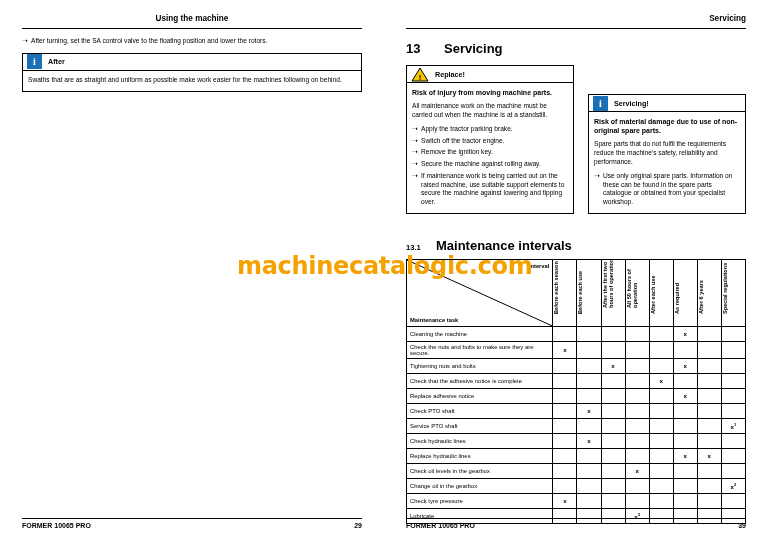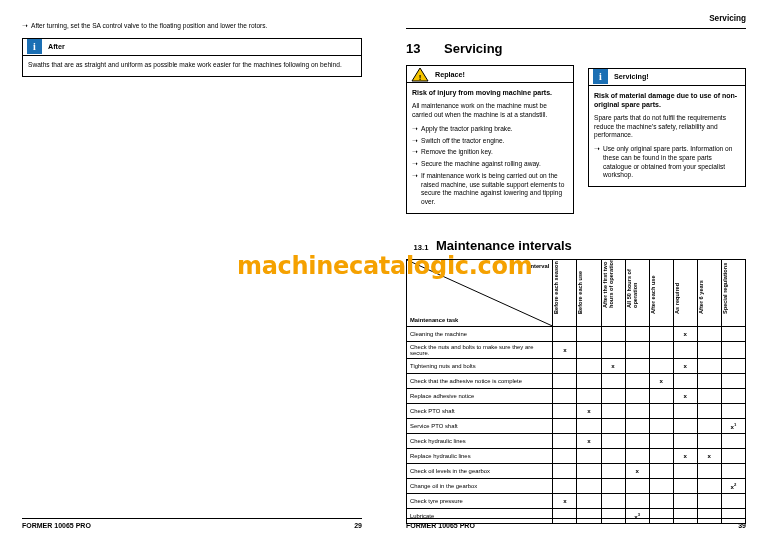--- a/index.html
+++ b/index.html
@@ -114,21 +114,20 @@
     align-items: baseline;
     margin-bottom: 9px;
   }
   .chapter .num { font-size: 13px; font-weight: bold; width: 38px; flex:0 0 38px;}
   .chapter .ttl { font-size: 13px; font-weight: bold; }
 
   .subchapter {
     display: flex;
     align-items: baseline;
     margin: 0 0 6px 0;
-    text-align: center;
   }
   .subchapter .num { font-size: 7.6px; font-weight: bold; width: 30px; flex: 0 0 30px;}
   .subchapter .ttl { font-size: 13px; font-weight: bold; }
 
   .warn-title {
     font-size: 7px;
     font-weight: bold;
     margin: 0 0 5px 0;
     line-height: 1.3;
   }
@@ -202,20 +201,23 @@
     pointer-events: none;
     white-space: nowrap;
     font-family: "DejaVu Sans", sans-serif;
   }
 </style>
 </head>
 <body>
 
 <div class="page page-left">
 
+  <div class="hdr">
+    <span class="hdr-left-title">Using the machine</span>
+  </div>
 
   <div style="height:8px"></div>
 
   <div class="arrow-item">
     <span class="arw">➝</span>
     <span class="txt">After turning, set the SA control valve to the floating position and lower the rotors.</span>
   </div>
 
   <div class="box">
     <div class="box-head">
@@ -234,21 +236,21 @@
 </div>
 
 <div class="page page-right">
 
   <div class="hdr">
     <span class="hdr-right-title">Servicing</span>
   </div>
 
   <div style="height:12px"></div>
 
-  <div style="display:flex; gap:14px; align-items:center;">
+  <div style="display:flex; gap:14px; align-items:flex-end;">
 
     <div style="width:168px;">
       <div class="chapter">
         <span class="num">13</span>
         <span class="ttl">Servicing</span>
       </div>
 
       <div class="box" style="margin-top:0">
         <div class="box-head">
           <span class="ico-warn">

